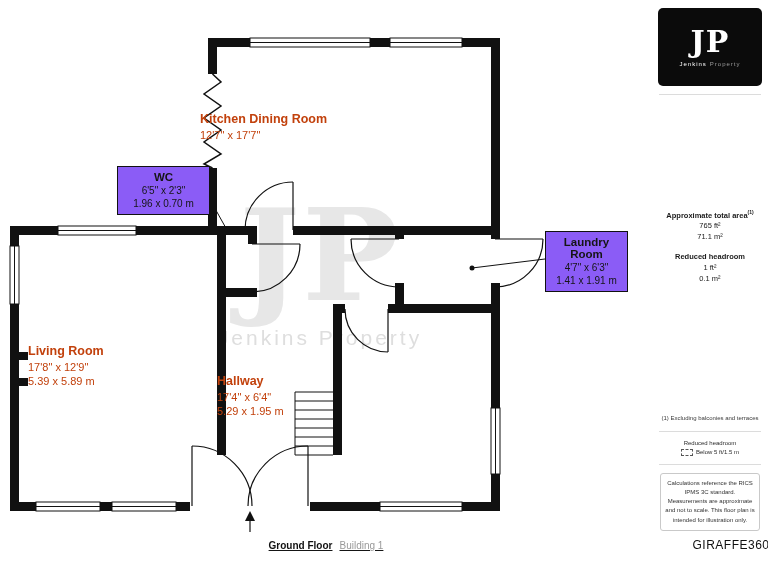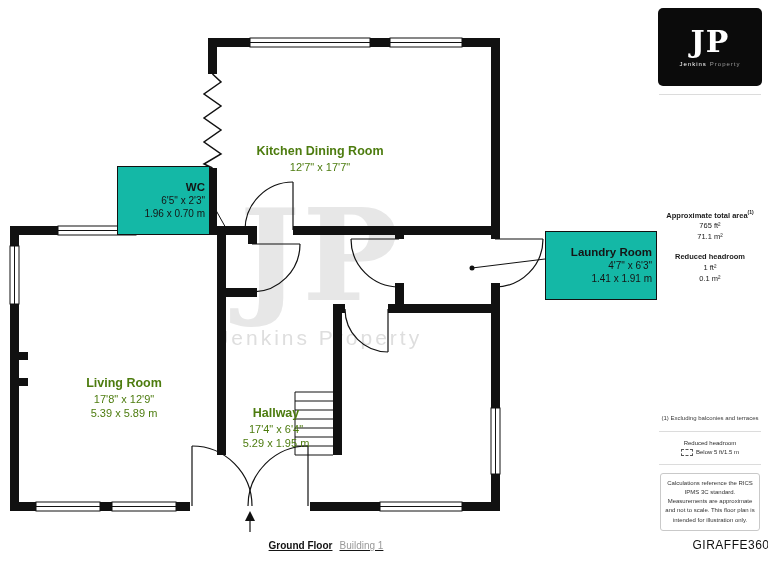--- a/index.html
+++ b/index.html
@@ -15,26 +15,26 @@
     position:absolute;left:205px;top:188px;width:230px;z-index:1;
     text-align:center;pointer-events:none;
   }
   .watermark .wm-initials{
     font-family:"DejaVu Serif","Liberation Serif",serif;
     font-size:128px;line-height:1.05;font-weight:bold;color:#e7e7e7;letter-spacing:2px;
   }
   .watermark .wm-name{
     font-size:21px;letter-spacing:3px;color:#dedede;margin-top:4px;white-space:nowrap;
   }
-  .room-label{position:absolute;z-index:3;text-align:center;color:#4d7c0f;margin-top:32px;}
+  .room-label{position:absolute;z-index:3;color:#c2410c;}
   .room-name{font-weight:bold;font-size:12.5px;margin-bottom:2px;}
   .room-dim{font-size:11px;line-height:1.3;}
   .label-box{
-    position:absolute;z-index:4;background:#14b8a6;border:1.2px solid #111;
-    text-align:right;padding:14px 4px;box-sizing:border-box;
+    position:absolute;z-index:4;background:#8b5cf6;border:1.2px solid #111;
+    text-align:center;padding:4px 4px;box-sizing:border-box;
   }
   .label-box .room-name{font-size:11.5px;margin-bottom:1px;}
   .label-box .room-dim{font-size:10px;line-height:1.3;}
   .plan-footer{
     position:absolute;left:0;top:540px;width:652px;z-index:3;
     text-align:center;font-size:10px;text-decoration:underline;
   }
   .plan-footer .floor{font-weight:bold;color:#111;}
   .plan-footer .building{color:#999;margin-left:7px;}
   
@@ -181,21 +181,21 @@
     <div class="room-name">Kitchen Dining Room</div>
     <div class="room-dim">12'7" x 17'7"</div>
   </div>
 
   <div class="label-box" style="left:117px;top:166px;width:93px;">
     <div class="room-name">WC</div>
     <div class="room-dim">6'5" x 2'3"</div>
     <div class="room-dim">1.96 x 0.70 m</div>
   </div>
 
-  <div class="label-box" style="left:545px;top:231px;width:112px;">
+  <div class="label-box" style="left:545px;top:231px;width:83px;">
     <div class="room-name">Laundry Room</div>
     <div class="room-dim">4'7" x 6'3"</div>
     <div class="room-dim">1.41 x 1.91 m</div>
   </div>
 
   <div class="room-label" style="left:28px;top:344px;width:192px;">
     <div class="room-name">Living Room</div>
     <div class="room-dim">17'8" x 12'9"</div>
     <div class="room-dim">5.39 x 5.89 m</div>
   </div>

